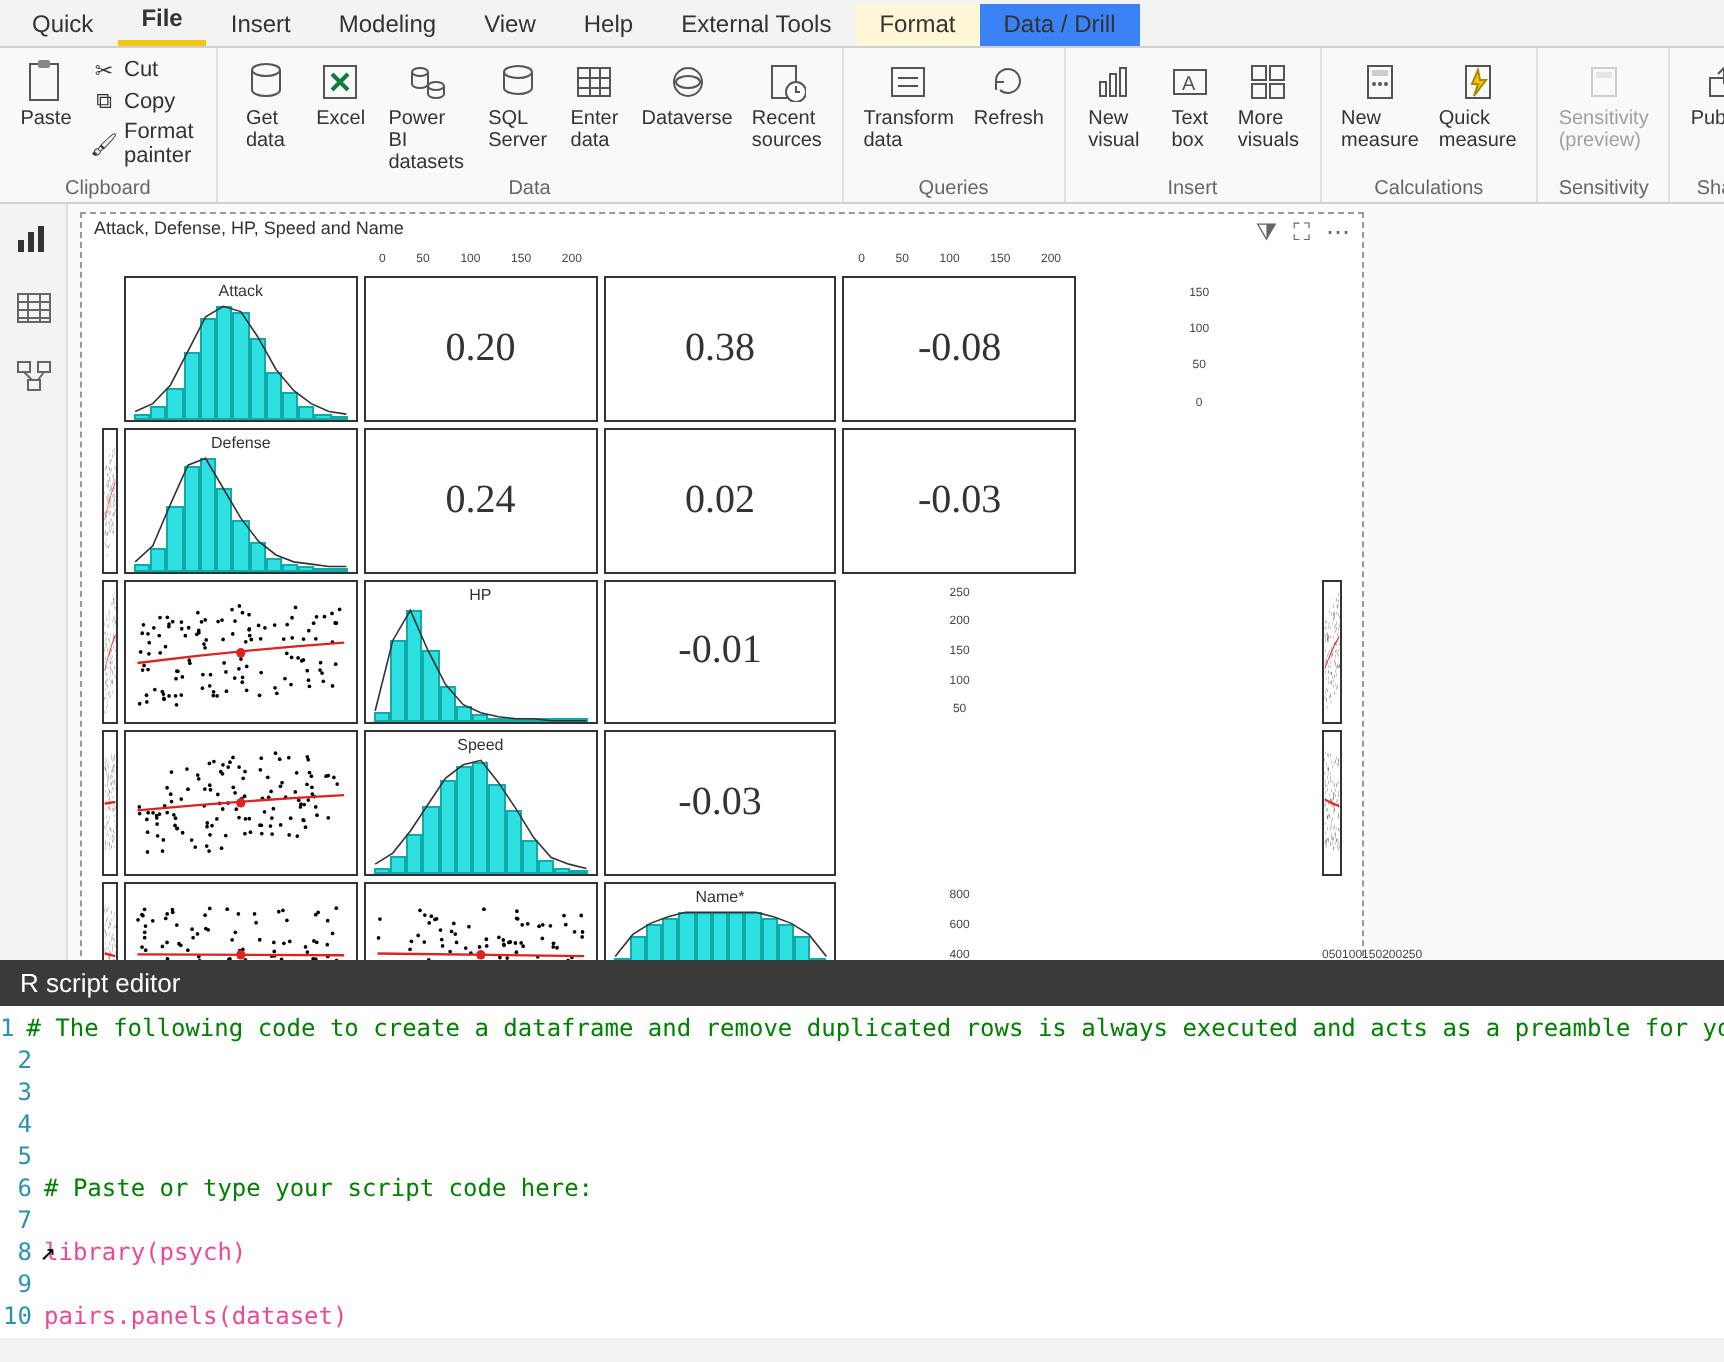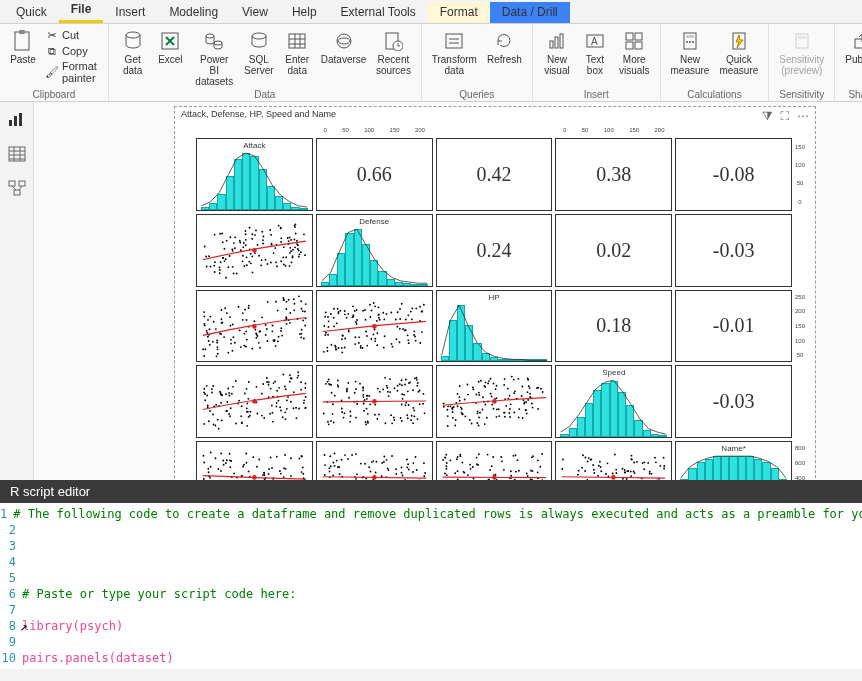--- a/index.html
+++ b/index.html
@@ -12,31 +12,31 @@
   .menu-item.special { background: #fff7d6; }
   .menu-item.special2 { background: #3b82f6; }
 
   
   .ribbon { display: flex; background: #f9f9f9; border-bottom: 1px solid #d0d0d0; height: 78px; }
   .ribbon-group { border-right: 1px solid #e0e0e0; padding: 3px 6px 0; display: flex; flex-direction: column; align-items: center; justify-content: space-between; }
   .ribbon-group-label { font-size: 10px; color: #666; text-align: center; padding-bottom: 1px; }
   .ribbon-items { display: flex; gap: 2px; align-items: flex-start; }
   .ribbon-btn { display: flex; flex-direction: column; align-items: center; justify-content: flex-start; padding: 2px 4px; cursor: pointer; min-width: 34px; }
   .ribbon-btn .icon { width: 28px; height: 24px; display: flex; align-items: center; justify-content: center; }
-  .ribbon-btn .label { font-size: 10px; text-align: center; line-height: 1.1; margin-top: 1px; white-space: pre-line; }
+  .ribbon-btn .label { font-size: 10px; text-align: left; line-height: 1.1; margin-top: 1px; white-space: pre-line; }
   .ribbon-btn.disabled { opacity: 0.45; }
   .mini-btn { display: flex; align-items: center; padding: 1px 3px; font-size: 11px; cursor: pointer; gap: 3px; }
   .mini-btn .micon { width: 14px; height: 14px; display: inline-flex; align-items: center; justify-content: center; }
 
   
   .workspace { display: flex; height: 378px; }
   .leftrail { width: 34px; background: #f3f3f3; border-right: 1px solid #e0e0e0; display: flex; flex-direction: column; align-items: center; padding-top: 10px; gap: 18px; }
   .leftrail .railbtn { width: 18px; height: 16px; cursor: pointer; }
   .canvas { flex: 1; background: #fafafa; padding: 4px 6px; overflow: hidden; }
-  .visual-frame { width: 642px; height: 432px; border: 1px dashed #999; background: #fff; position: relative; margin-left: 134px; }
+  .visual-frame { width: 642px; height: 432px; border: 1px dashed #999; background: #fff; position: relative; }
   .visual-title { position: absolute; top: 2px; left: 6px; font-size: 9px; color: #333; }
   .visual-tools { position: absolute; top: 2px; right: 6px; display: flex; gap: 8px; }
   .visual-tools span { font-size: 12px; color: #666; cursor: pointer; }
 
   .plot-grid { position: absolute; top: 18px; left: 10px; right: 10px; bottom: 10px; display: grid; grid-template-columns: 8px repeat(5,1fr) 10px; grid-template-rows: 10px repeat(5,1fr) 10px; gap: 3px; }
   .cell { border: 1px solid #333; background: #fff; position: relative; overflow: hidden; }
   .diag-label { position: absolute; top: 2px; left: 50%; transform: translateX(-50%); font-size: 8px; text-align: right; }
   .hist { position: absolute; bottom: 0; left: 0; right: 0; height: 80%; display: flex; align-items: flex-end; justify-content: center; gap: 0; padding: 0 4px; }
   .hist .bar { flex: 1; background: #2ee0e0; border: 0.5px solid #1aa; }
   .corr { display: flex; align-items: center; justify-content: center; font-size: 20px; font-family: serif; font-weight: 500; }
@@ -370,22 +370,21 @@
               <div class="bar" style="height: 42.8571%;"></div>
               <div class="bar" style="height: 23.8095%;"></div>
               <div class="bar" style="height: 11.9048%;"></div>
               <div class="bar" style="height: 4.7619%;"></div>
               <div class="bar" style="height: 2.38095%;"></div>
             </div>
             <svg width="100%" height="100%" viewBox="0 0 100 100" preserveAspectRatio="none" style="position: absolute; top: 0px; left: 0px;">
               <path d="M 4 94.28571428571429 L 11.666666666666666 88.71428571428572 L 19.333333333333332 75.71428571428572 L 27 51.57142857142857 L 34.666666666666664 27.42857142857143 L 42.333333333333336 20 L 50 23.714285714285722 L 57.66666666666667 42.285714285714285 L 65.33333333333333 64.57142857142858 L 73 79.42857142857143 L 80.66666666666667 88.71428571428572 L 88.33333333333333 94.28571428571429 L 96 96.14285714285714 " fill="none" stroke="#333" stroke-width="0.8" vector-effect="non-scaling-stroke"></path>
             </svg>
           </div>
-          <div class="cell corr">0.66</div>
-          <div class="cell corr">0.42</div>
+          <div class="cell corr">0.20</div>
           <div class="cell corr">0.38</div>
           <div class="cell corr">-0.08</div>
           <div class="axis-tiny" style="flex-direction: column;">
             <span>150</span>
             <span>100</span>
             <span>50</span>
             <span>0</span>
           </div>
           <div></div>
           <div class="cell">
@@ -806,21 +805,20 @@
               <div class="bar" style="height: 1.81818%;"></div>
               <div class="bar" style="height: 1.81818%;"></div>
               <div class="bar" style="height: 0%;"></div>
               <div class="bar" style="height: 0%;"></div>
               <div class="bar" style="height: 0%;"></div>
             </div>
             <svg width="100%" height="100%" viewBox="0 0 100 100" preserveAspectRatio="none" style="position: absolute; top: 0px; left: 0px;">
               <path d="M 4 90.9090909090909 L 11.666666666666666 41.27272727272727 L 19.333333333333332 20 L 27 48.36363636363637 L 34.666666666666664 72.47272727272727 L 42.333333333333336 86.65454545454546 L 50 92.32727272727273 L 57.66666666666667 95.16363636363636 L 65.33333333333333 96.58181818181818 L 73 96.58181818181818 L 80.66666666666667 98 L 88.33333333333333 98 L 96 98 " fill="none" stroke="#333" stroke-width="0.8" vector-effect="non-scaling-stroke"></path>
             </svg>
           </div>
-          <div class="cell corr">0.18</div>
           <div class="cell corr">-0.01</div>
           <div class="axis-tiny" style="flex-direction: column;">
             <span>250</span>
             <span>200</span>
             <span>150</span>
             <span>100</span>
             <span>50</span>
           </div>
           <div></div>
           <div class="cell">

